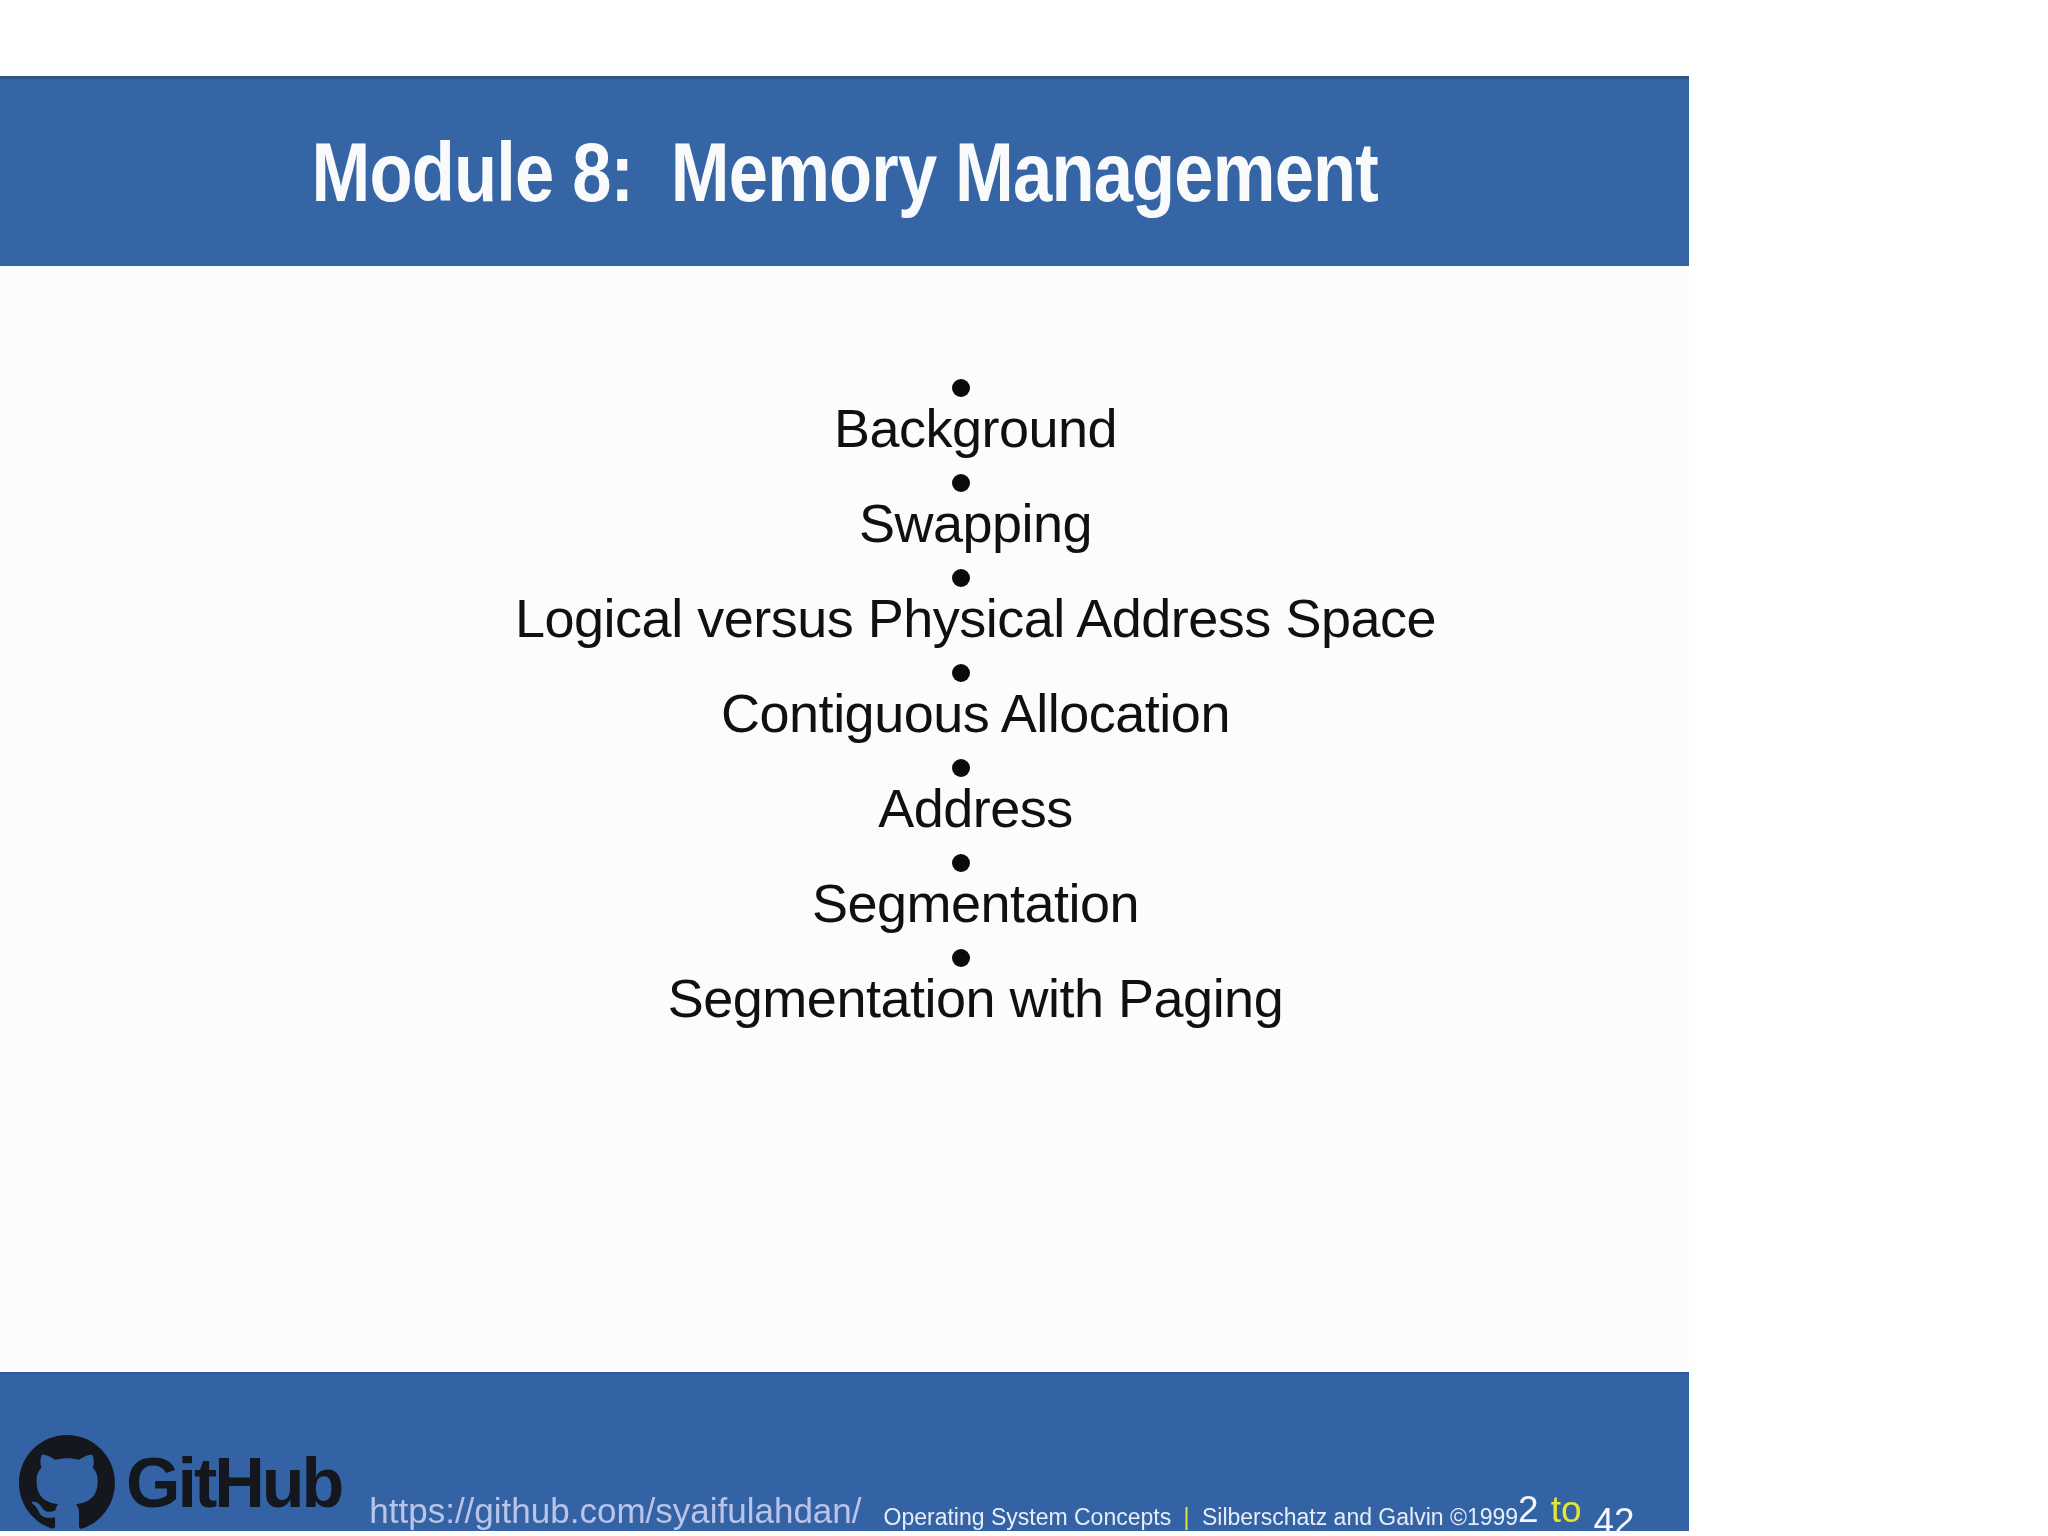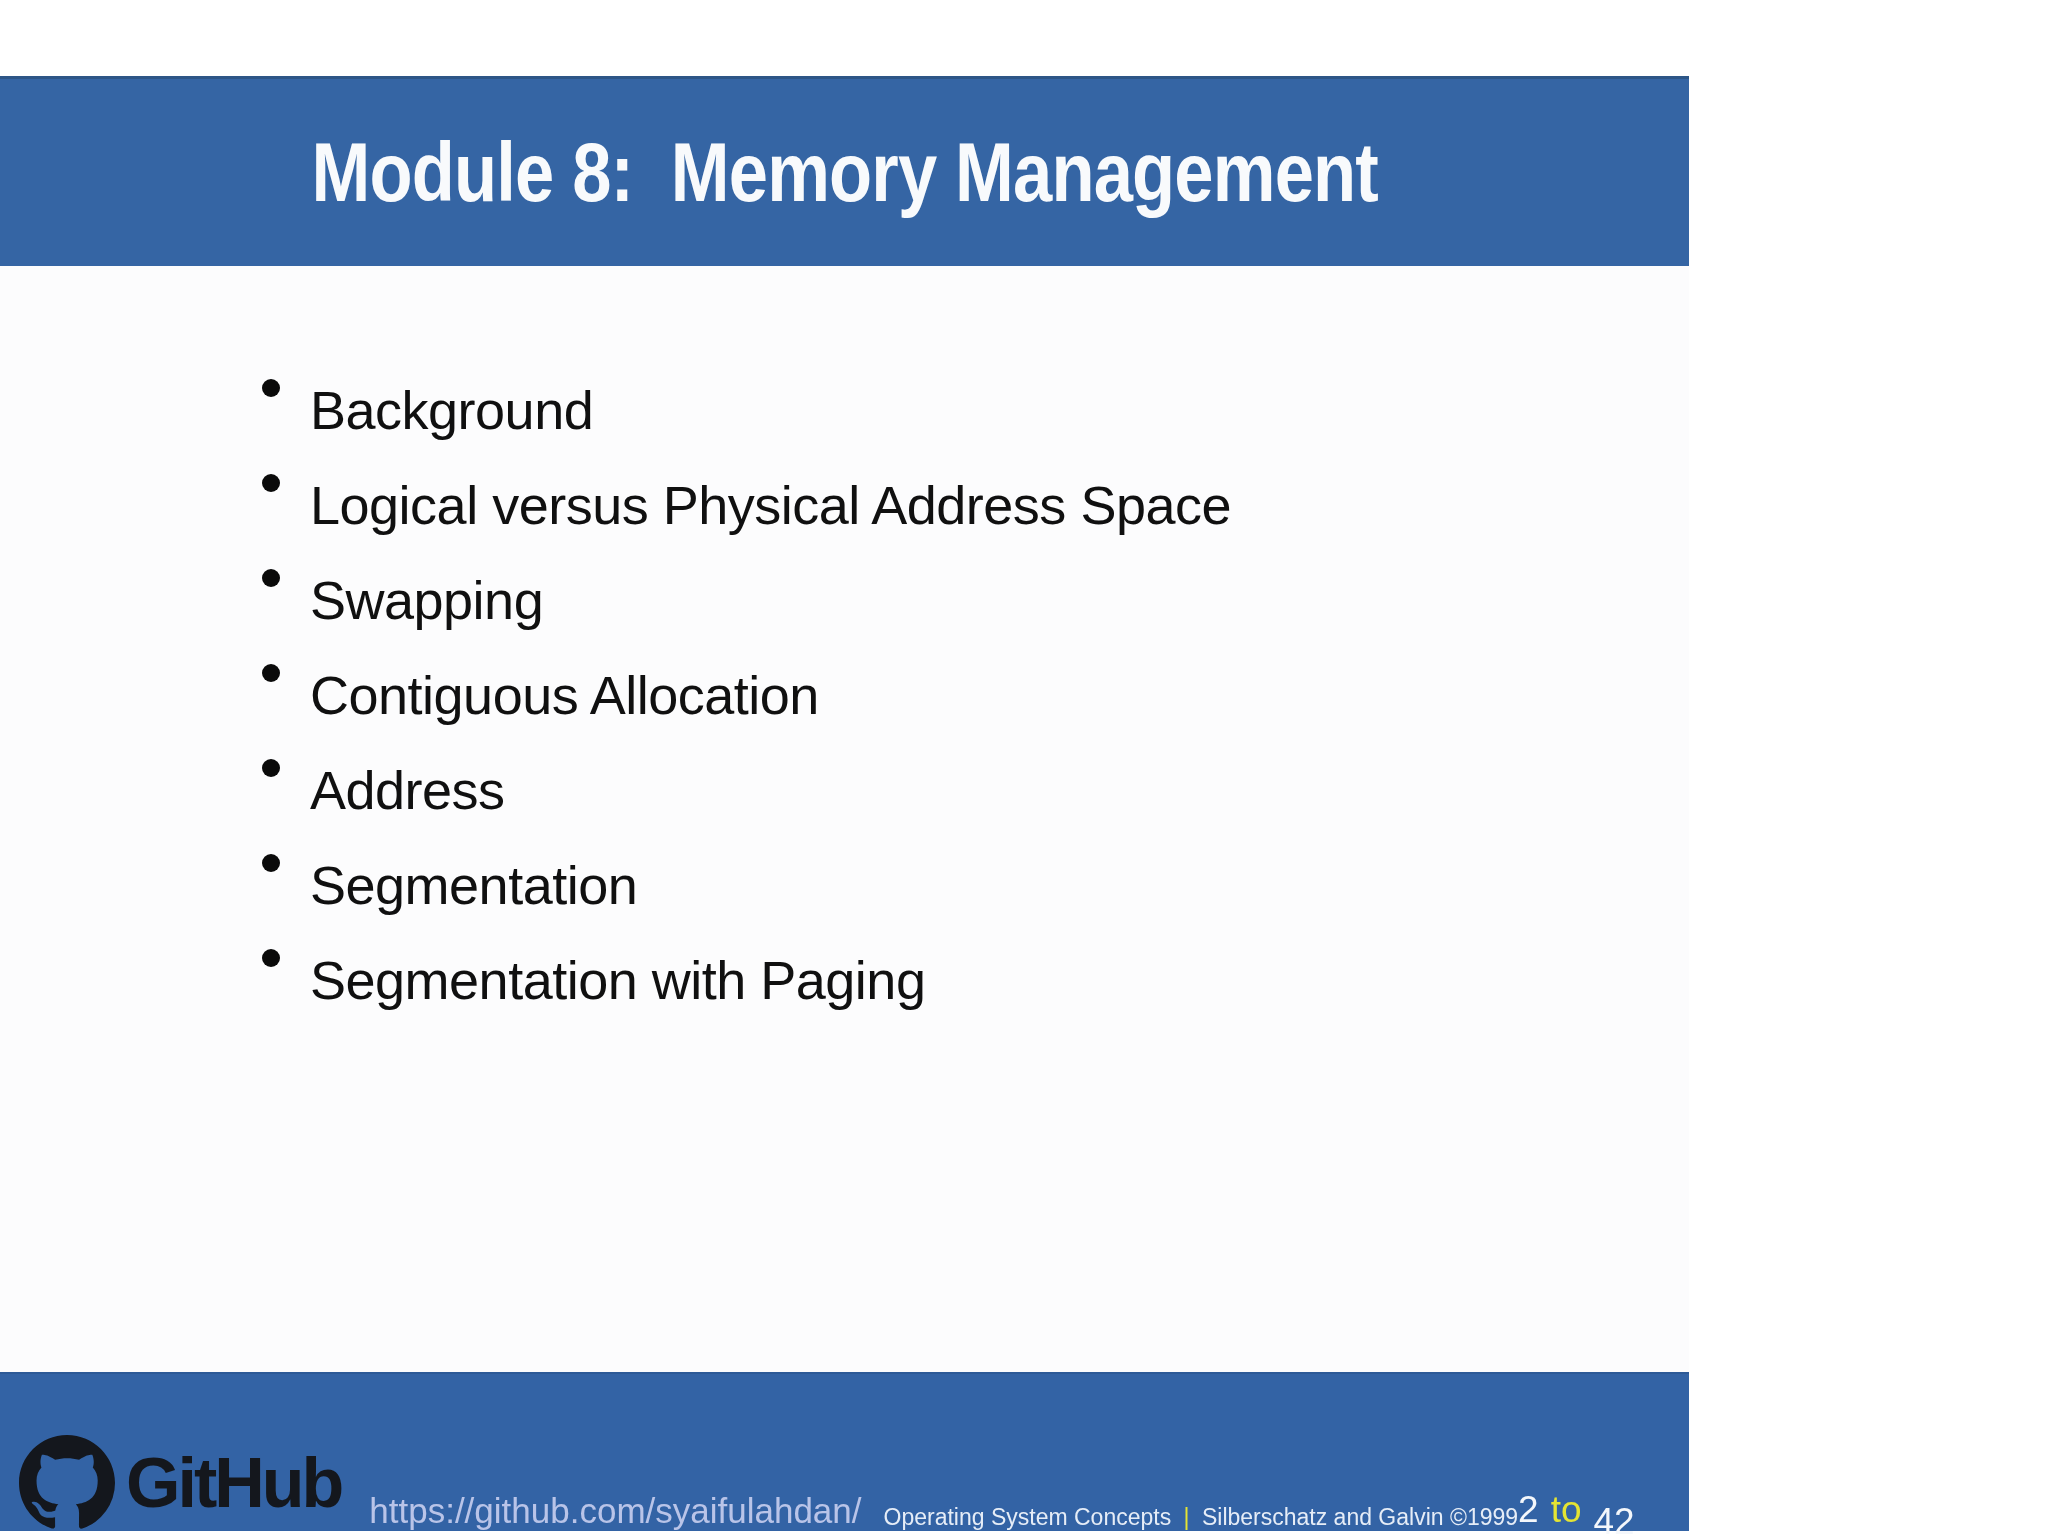--- a/index.html
+++ b/index.html
@@ -36,21 +36,22 @@
     overflow: hidden;
   }
   .bullets {
     list-style: none;
     padding-top: 113px;
     padding-left: 262px;
   }
   .bullet-item {
     height: 95px;
     display: flex;
-    align-items: flex-start;
+    align-items: center;
+    flex-direction: column;
   }
   .dot {
     width: 18px; height: 18px;
     background: #0a0a0a;
     border-radius: 50%;
     margin-right: 30px;
     flex: none;
   }
   .bullet-text {
     font-size: 54px;
@@ -117,25 +118,25 @@
   </header>
 
   <main class="content">
     <ul class="bullets">
       <li class="bullet-item">
         <span class="dot"></span>
         <span class="bullet-text">Background</span>
       </li>
       <li class="bullet-item">
         <span class="dot"></span>
-        <span class="bullet-text">Logical versus Physical Address Space</span>
+        <span class="bullet-text">Swapping</span>
       </li>
       <li class="bullet-item">
         <span class="dot"></span>
-        <span class="bullet-text">Swapping</span>
+        <span class="bullet-text">Logical versus Physical Address Space</span>
       </li>
       <li class="bullet-item">
         <span class="dot"></span>
         <span class="bullet-text">Contiguous Allocation</span>
       </li>
       <li class="bullet-item">
         <span class="dot"></span>
         <span class="bullet-text">Address</span>
       </li>
       <li class="bullet-item">

